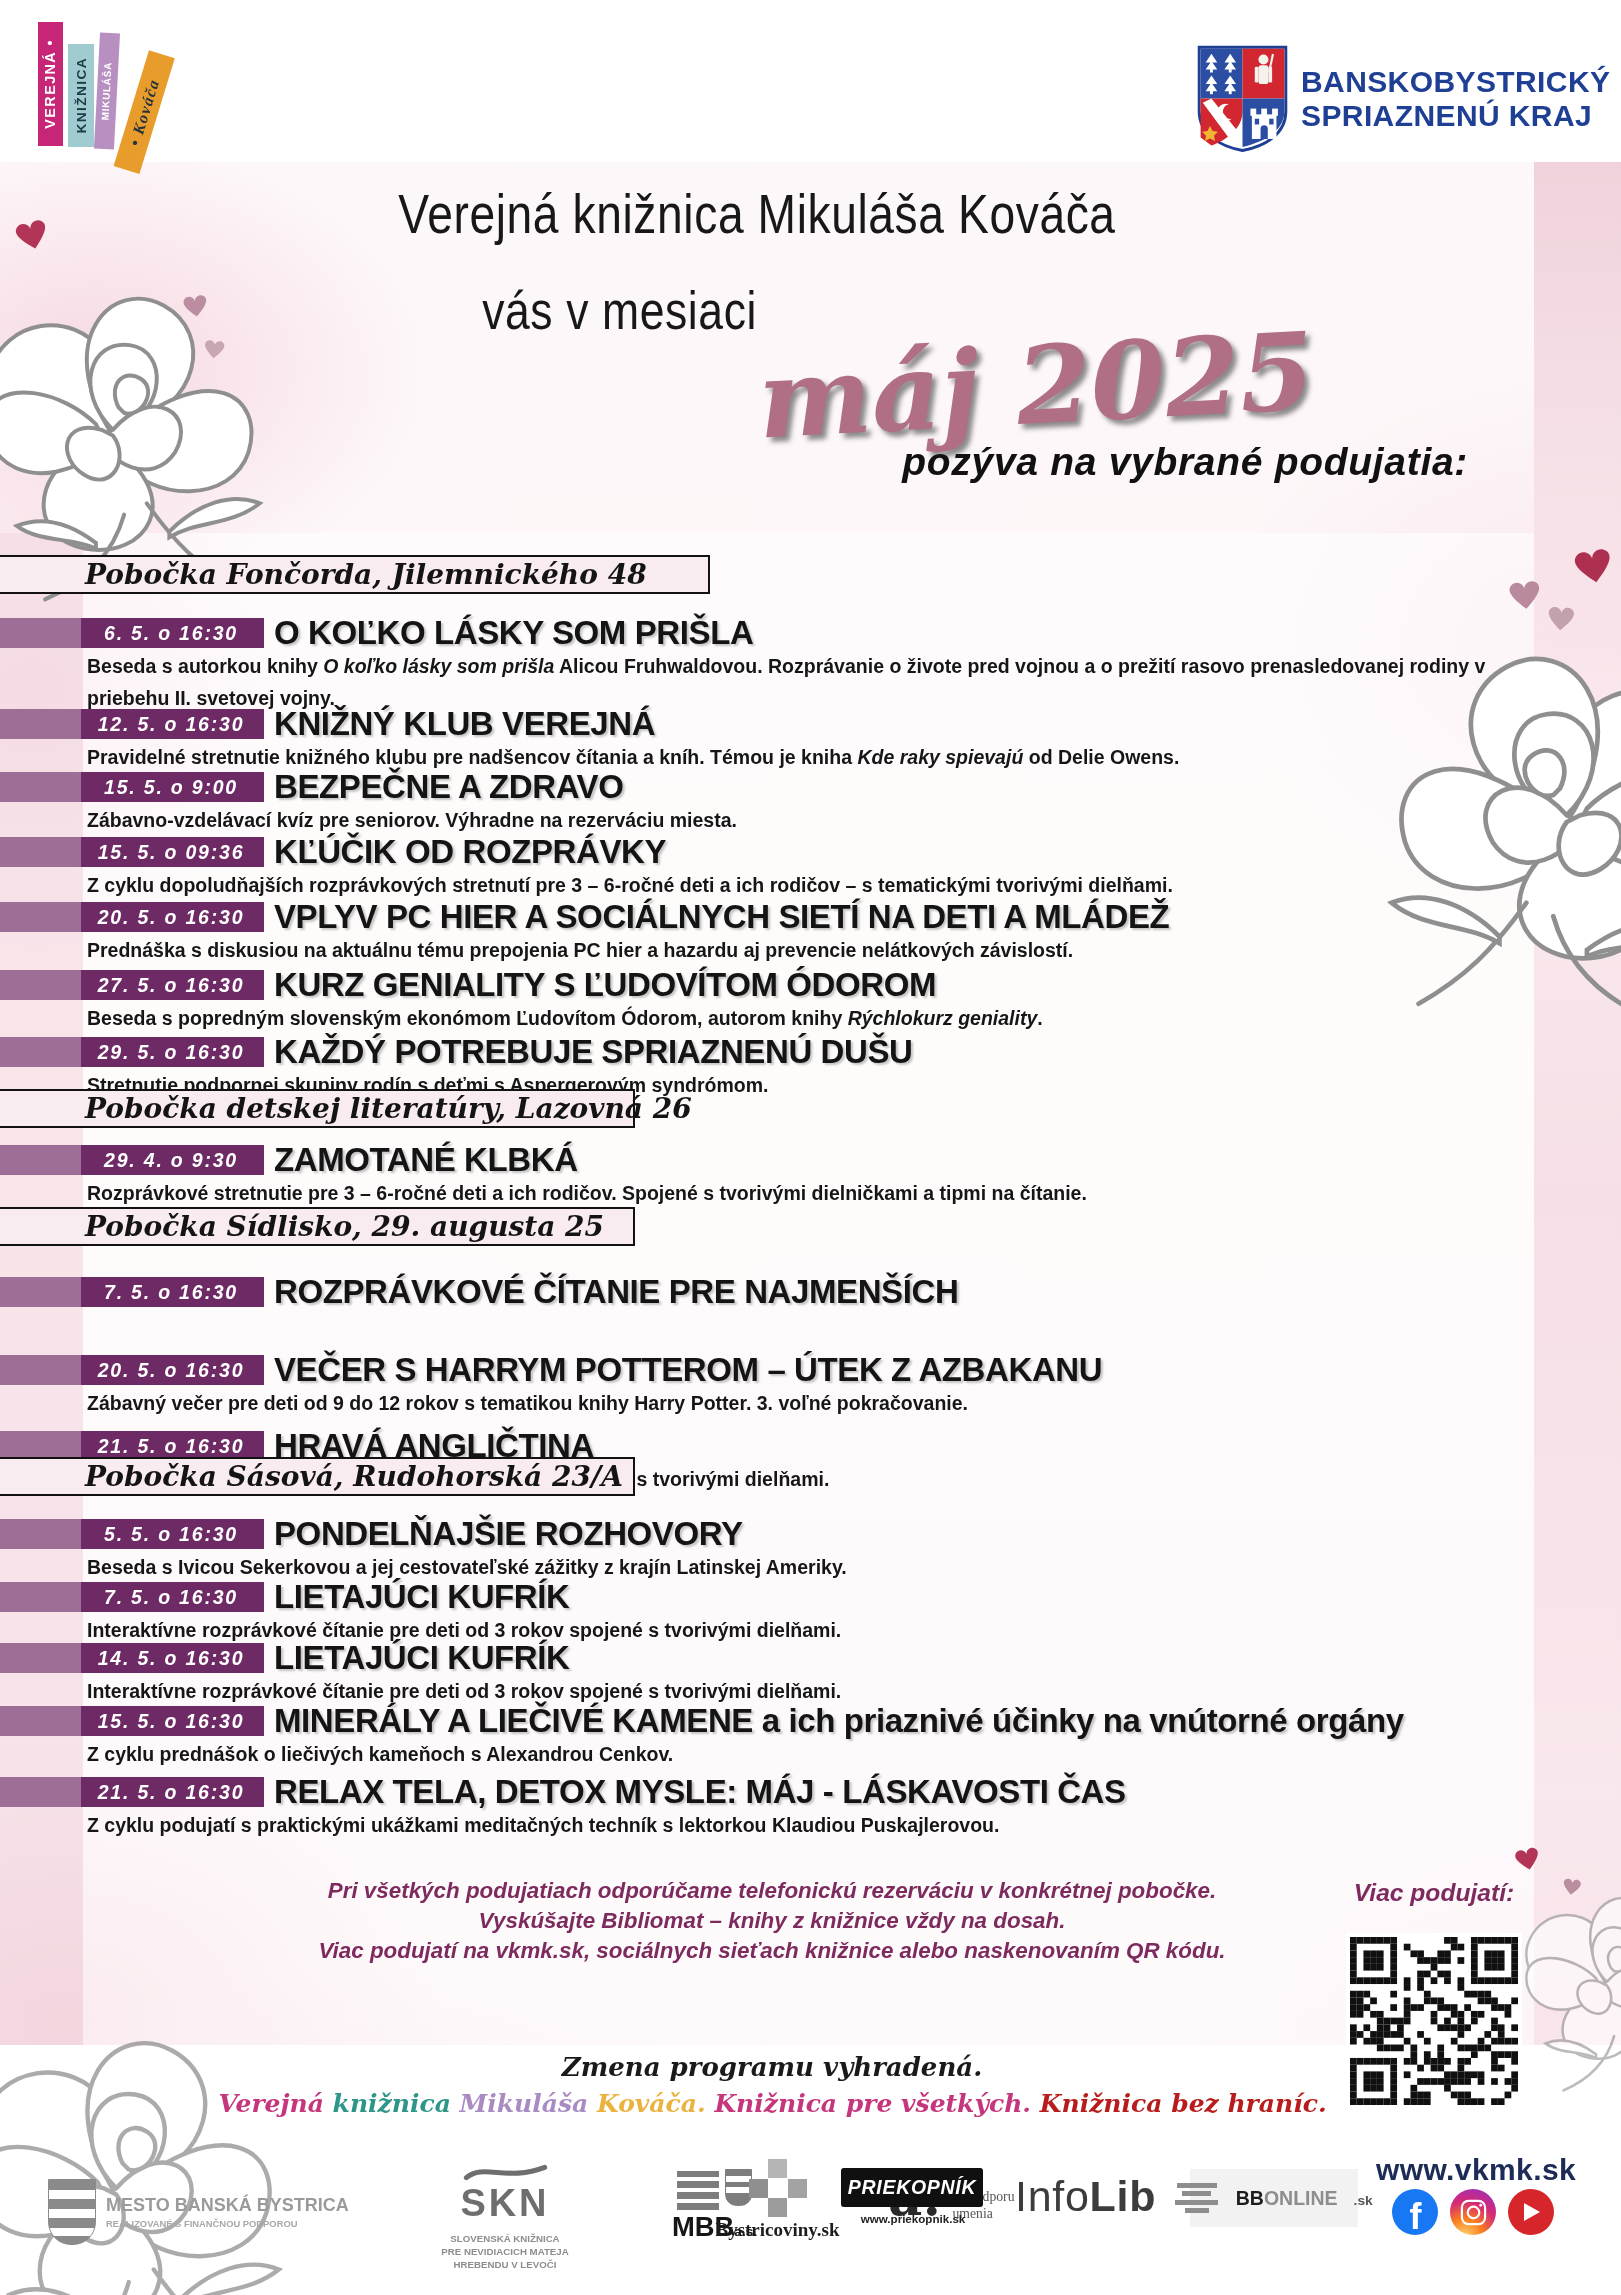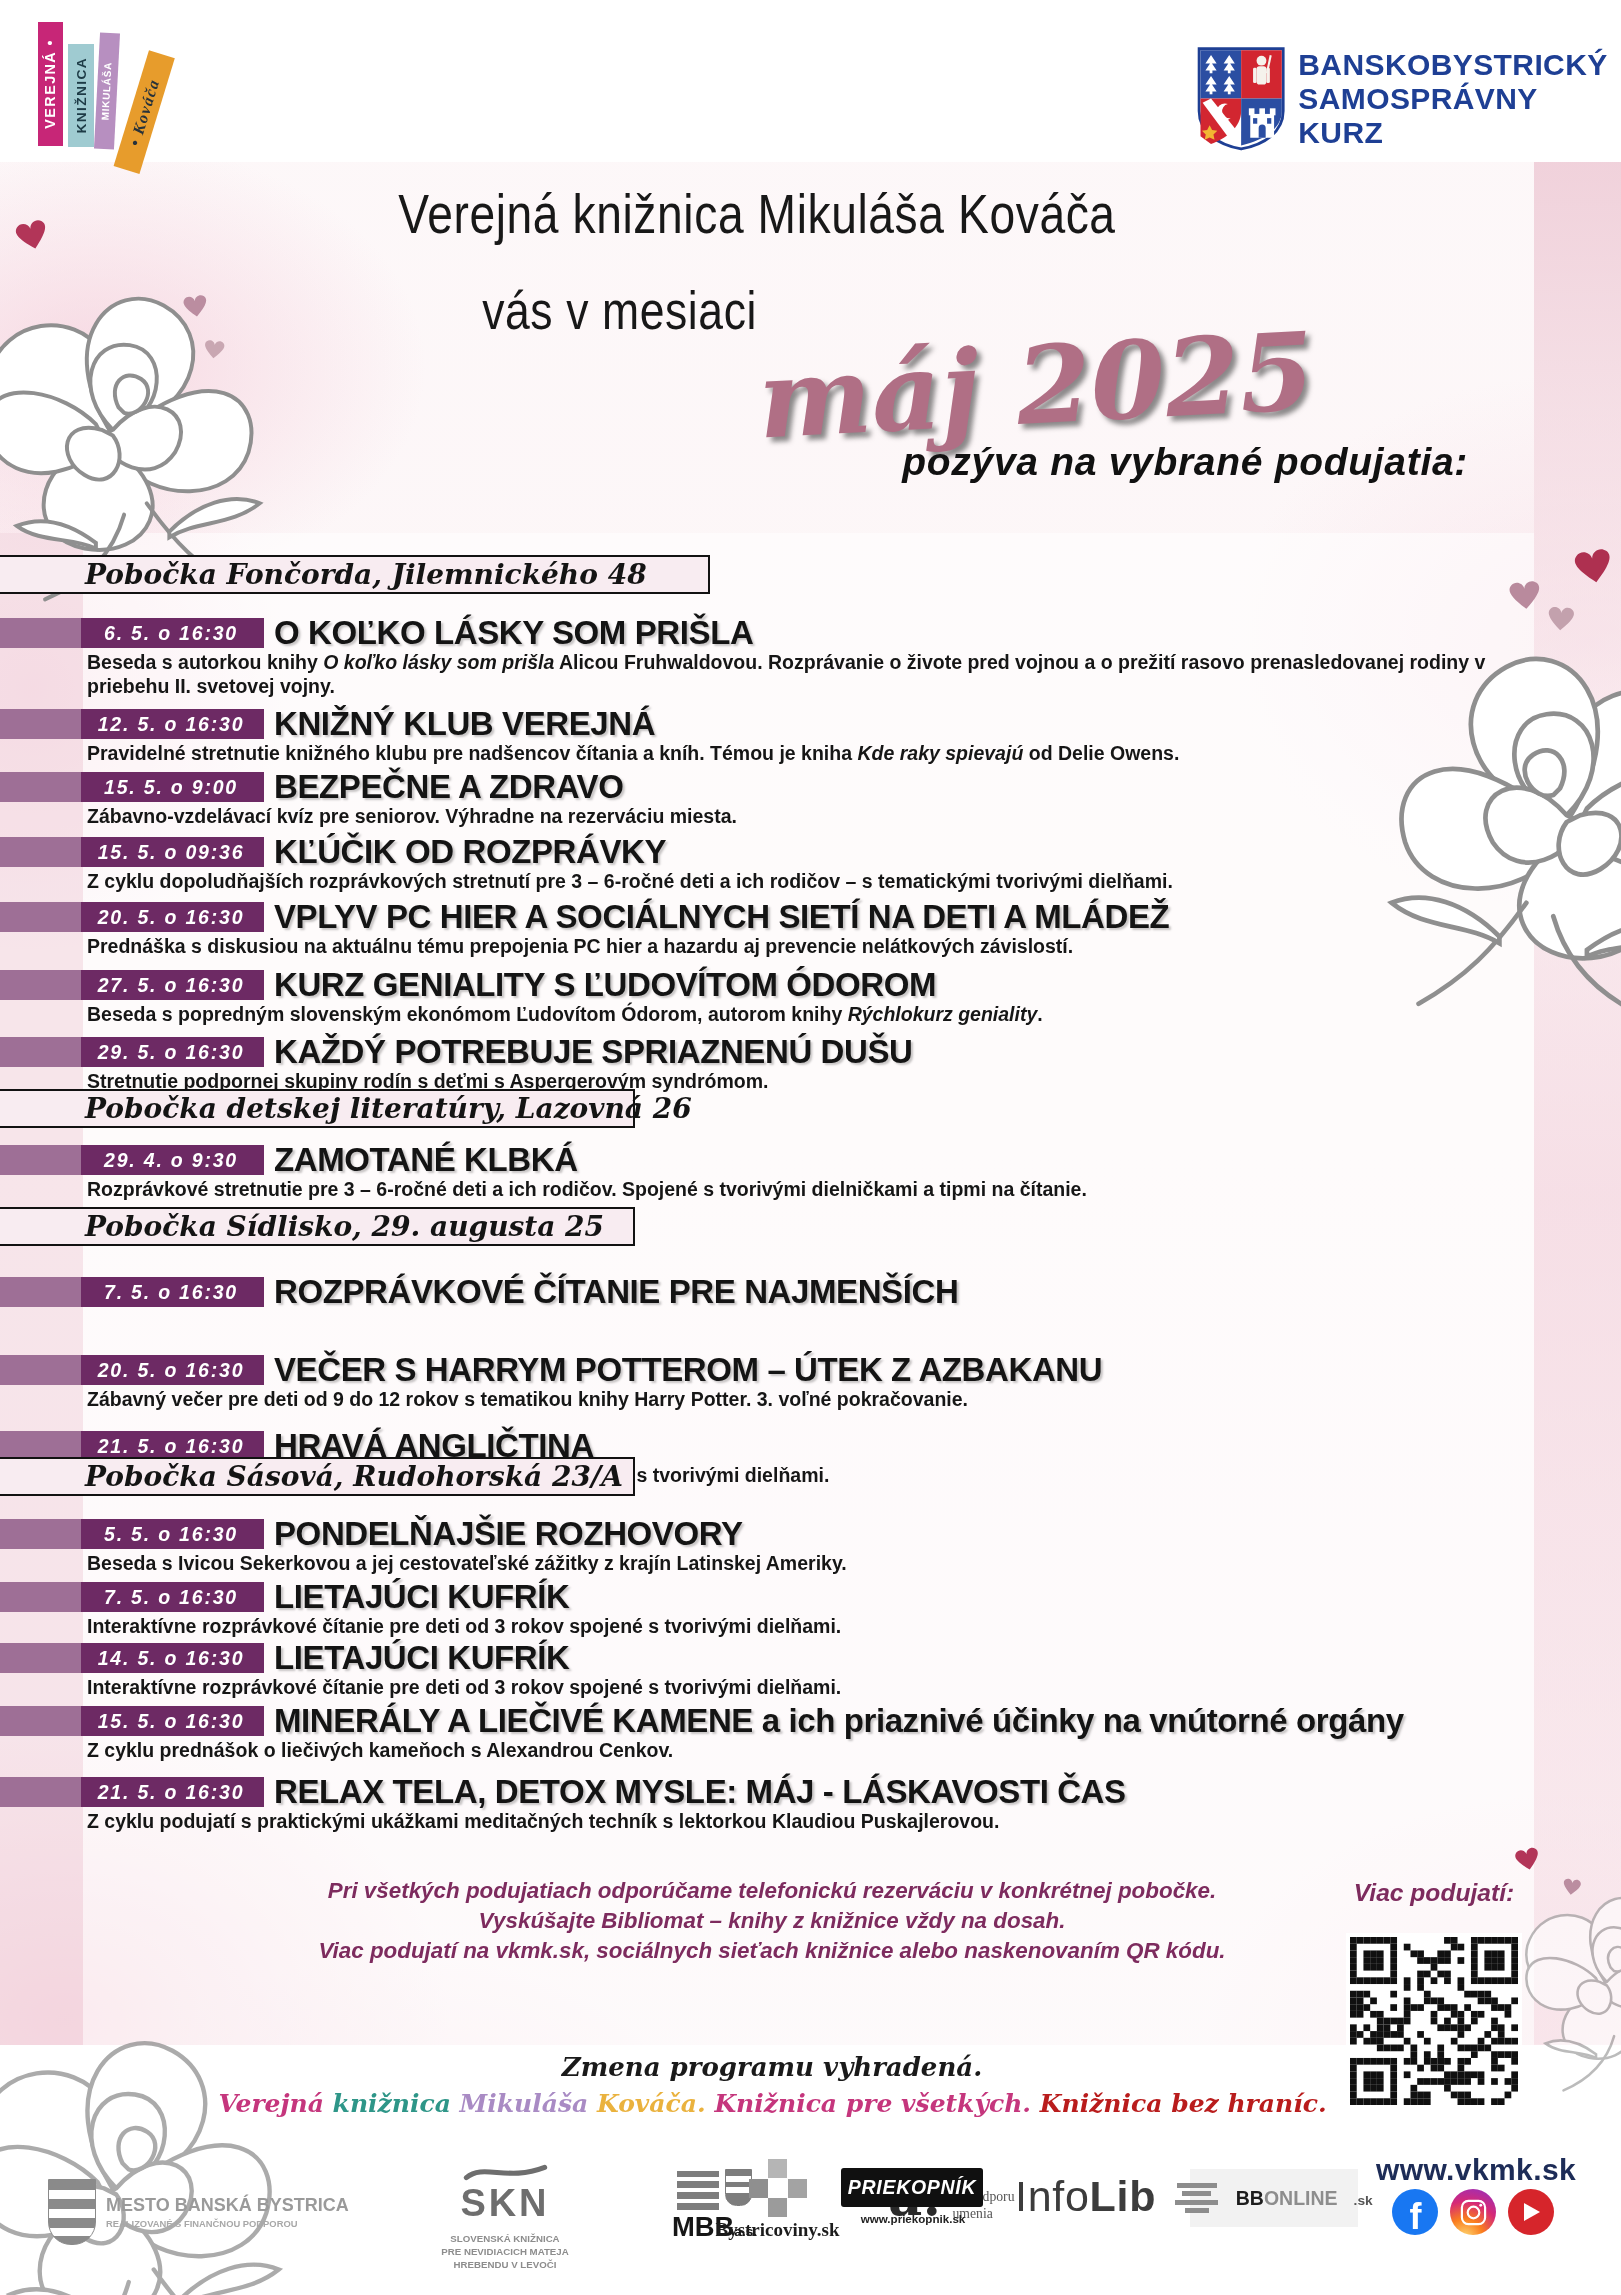--- a/index.html
+++ b/index.html
@@ -60,21 +60,21 @@
   .section-header-text{padding-left:85px;font-family:"DejaVu Serif",serif;font-style:italic;font-weight:700;
     font-size:28px;color:#141414;white-space:nowrap;}
   .event{position:absolute;left:0;width:1621px;}
   .event-top{display:flex;align-items:center;}
   .date-badge{flex:0 0 auto;width:264px;height:30px;box-sizing:border-box;padding-left:78px;
     display:flex;align-items:center;justify-content:center;
     background:linear-gradient(90deg,#9e6f96 0,#9e6f96 81px,#6d2a64 81px);}
   .date-text{color:#ffffff;font-style:italic;font-weight:700;font-size:19.5px;letter-spacing:1.8px;white-space:nowrap;}
   .event-title{margin-left:10px;font-size:33px;font-weight:700;color:#141414;letter-spacing:-0.4px;white-space:nowrap;
     text-shadow:2.2px 2.2px 2.2px rgba(0,0,0,.22);}
-  .event-desc{position:absolute;left:87px;top:36px;width:1419px;font-size:19.5px;line-height:24px;font-weight:700;color:#161616;}
+  .event-desc{position:absolute;left:87px;top:36px;width:1419px;font-size:19.5px;line-height:32px;font-weight:700;color:#161616;}
   .event-desc i{font-style:italic;}
 
   
   .notes{position:absolute;left:144px;top:1876px;width:1256px;text-align:center;z-index:3;
     color:#7d2b5e;font-weight:700;font-style:italic;font-size:22.4px;line-height:30px;}
   .qr-block{position:absolute;left:1340px;top:1879px;width:188px;z-index:3;text-align:center;}
   .qr-label{color:#7d2b5e;font-weight:700;font-style:italic;font-size:24.6px;margin-bottom:26px;}
   .qr-box{width:176px;height:176px;margin:0 auto;background:#fff;padding:4.3px;box-sizing:border-box;}
   .disclaimer{position:absolute;left:144px;top:2052px;width:1256px;text-align:center;z-index:3;
     font-family:"DejaVu Serif",serif;font-style:italic;font-weight:700;font-size:26px;color:#1a1a1a;}
@@ -262,21 +262,21 @@
         <rect x="74" y="88" width="8" height="10"></rect>
           <rect x="89" y="88" width="8" height="10"></rect>
           <rect x="104" y="88" width="8" height="10"></rect>
         <path d="M88 130 v-14 a5 5 0 0 1 10 0 v14 Z" fill="#2b4ea2"></path>
         <rect x="80" y="102" width="6" height="8" fill="#2b4ea2"></rect>
           <rect x="100" y="102" width="6" height="8" fill="#2b4ea2"></rect>
       </g>
     </svg>
     <div class="region-text">
       <div>BANSKOBYSTRICKÝ</div>
-      <div>SAMOSPRÁVNY KURZ</div>
+      <div>SPRIAZNENÚ KRAJ</div>
     </div>
   </div>
 
   <div class="t-line1"><span>Verejná knižnica Mikuláša Kováča</span></div>
   <div class="t-line2"><span>vás v mesiaci</span></div>
   <div class="t-month">máj 2025</div>
   <div class="t-invite">pozýva na vybrané podujatia:</div>
 
   <div id="events-layer">
       <div class="section-header" style="top: 555px; width: 710px;">

